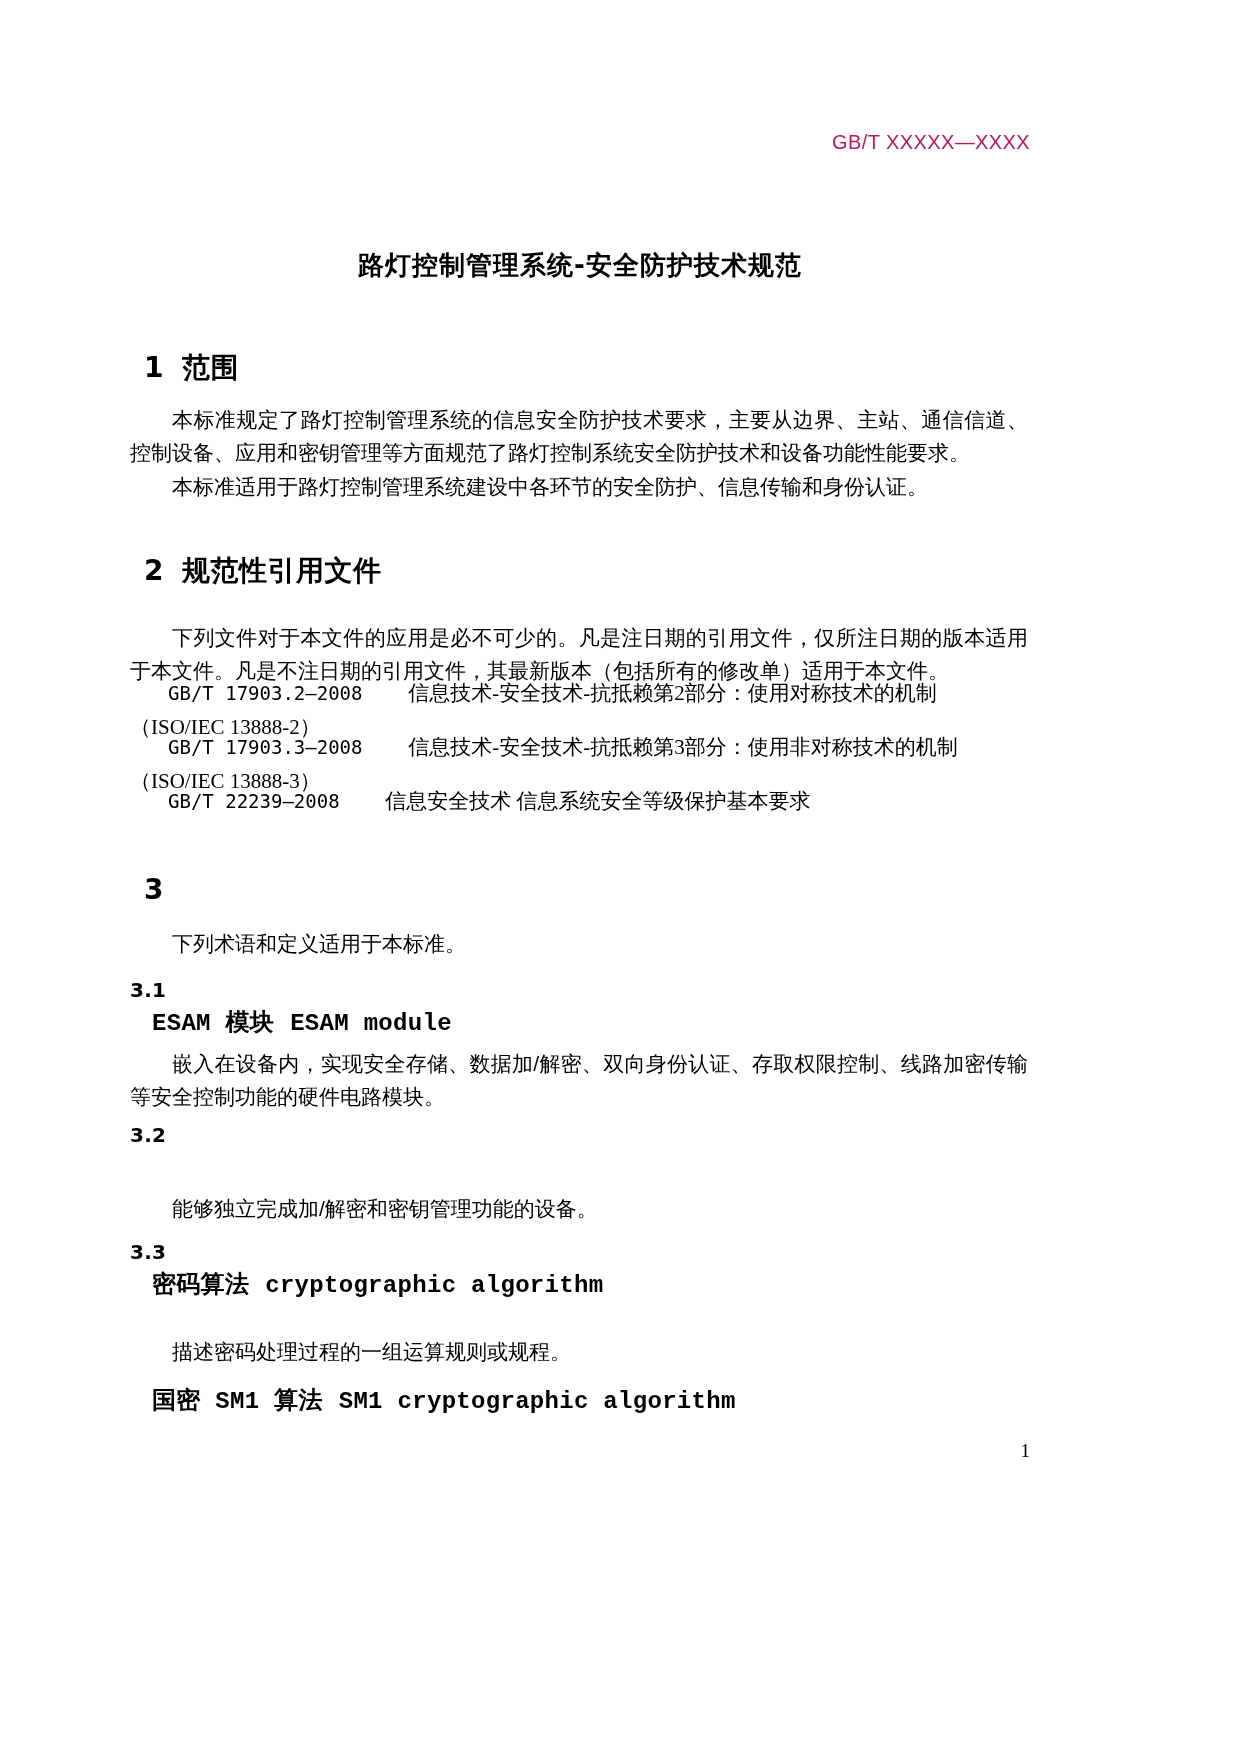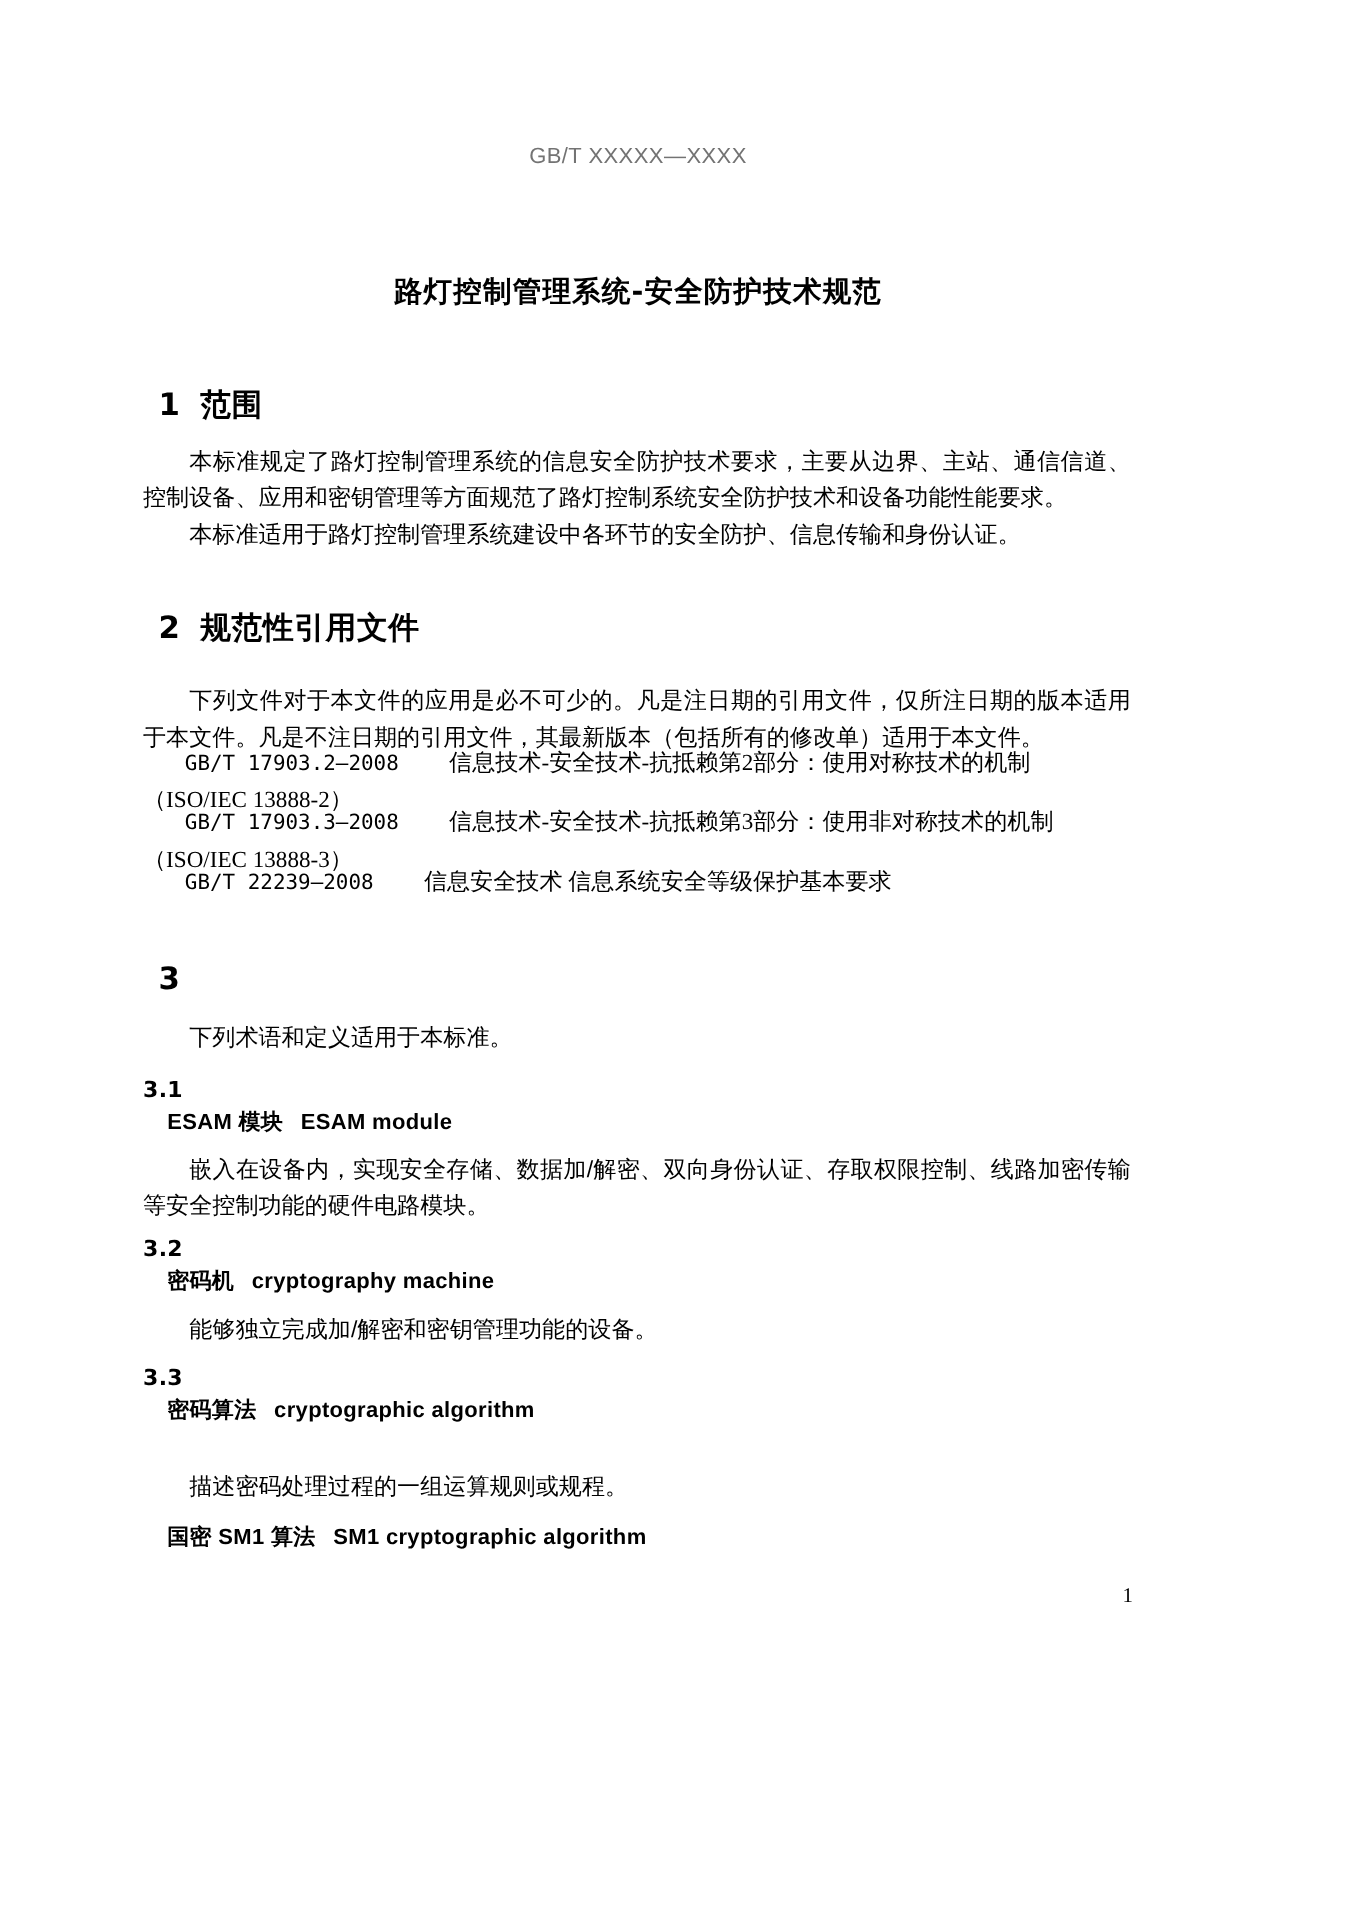--- a/index.html
+++ b/index.html
@@ -23,25 +23,25 @@
     box-sizing: border-box;
     padding: 0;
   }
 
   
   .header {
     position: absolute;
     left: 130px;
     top: 131px;
     width: 900px;
-    text-align: center;
+    text-align: right;
     font-family: "Liberation Sans", "DejaVu Sans", sans-serif;
     font-size: 20px;
     letter-spacing: 0.4px;
-    color: #737373;
+    color: #be185d;
   }
 
   
   .doc-title {
     position: absolute;
     left: 130px;
     top: 248px;
     width: 900px;
     text-align: center;
     font-family: "DejaVu Sans", "Liberation Sans", sans-serif;
@@ -62,23 +62,23 @@
   .sec-h1 .num { margin-right: 18px; }
 
   .sub-num {
     font-family: "DejaVu Sans", "Liberation Sans", sans-serif;
     font-weight: bold;
     font-size: 20px;
     margin: 0;
     letter-spacing: 0.3px;
   }
   .term-line {
-    font-family: Liberation Sans, sans-serif;
-    font-weight: bold;
-    font-size: 20px;
+    font-family: Liberation Mono, monospace;
+    font-weight: bold;
+    font-size: 24px;
     margin: 0;
     padding-left: 22px;
     letter-spacing: 0.3px;
   }
   .term-line .zh { margin-right: 16px; }
 
   
   .para {
     font-family: Liberation Sans, sans-serif;
     font-size: 21px;
@@ -209,25 +209,20 @@
       <span class="zh">ESAM 模块</span><span>ESAM module</span>
     </p>
   </div>
   <div class="b-31-def">
     <p class="para">嵌入在设备内，实现安全存储、数据加/解密、双向身份认证、存取权限控制、线路加密传输等安全控制功能的硬件电路模块。</p>
   </div>
 
   <div class="b-32-num">
     <p class="sub-num">3.2</p>
   </div>
-  <div class="b-32-term">
-    <p class="term-line">
-      <span class="zh">密码机</span><span>cryptography machine</span>
-    </p>
-  </div>
   <div class="b-32-def">
     <p class="para">能够独立完成加/解密和密钥管理功能的设备。</p>
   </div>
 
   <div class="b-33-num">
     <p class="sub-num">3.3</p>
   </div>
   <div class="b-33-term">
     <p class="term-line">
       <span class="zh">密码算法</span><span>cryptographic algorithm</span>

